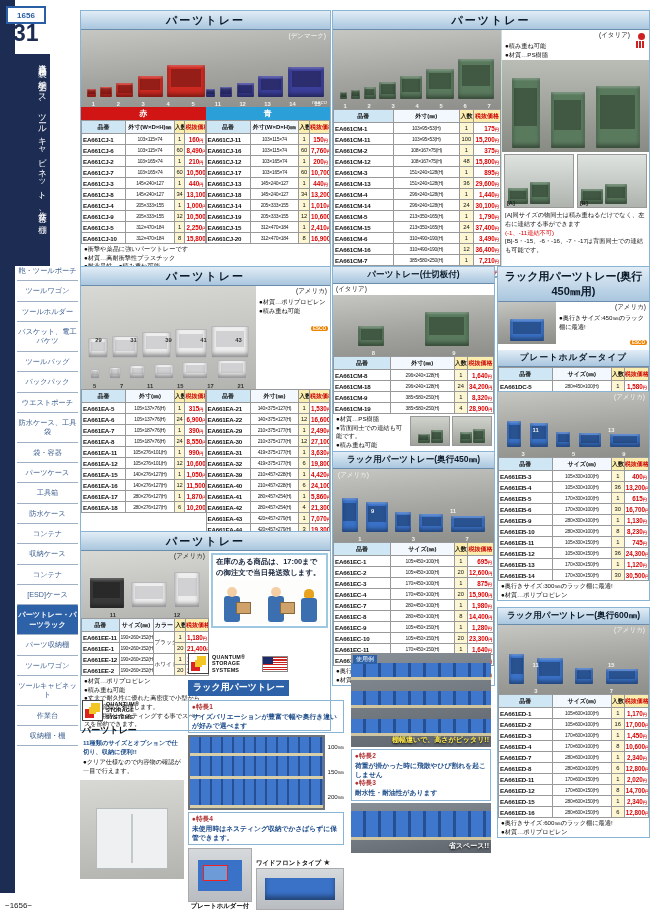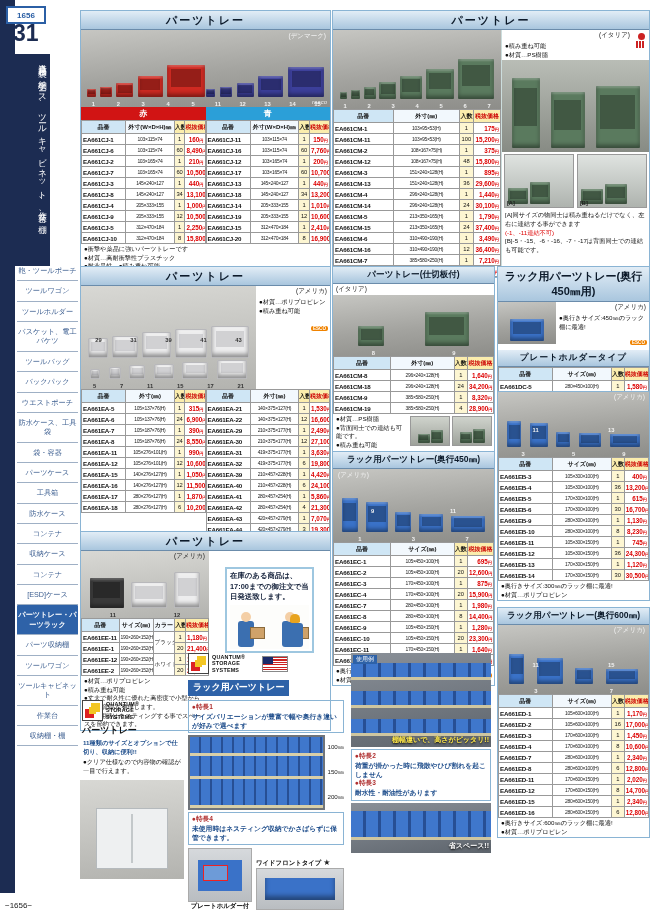--- a/index.html
+++ b/index.html
@@ -93,21 +93,21 @@
   .figlabel{font-size:6.4px;font-weight:bold;text-align:center;line-height:1.2}
   .plate{width:70%;height:60%;background:#3a72c8;position:relative}
   .plate::before{content:"";position:absolute;left:10%;top:18%;width:55%;height:45%;border:1.6px solid #e22;background:#6d9bd8}
   .widefront{width:82%;height:55%;background:#3a72c8;box-shadow:inset 0 -4px 5px rgba(0,0,0,.4)}
   .star{font-size:8px;color:#222}
   .divided{width:74%;height:70%;background:#eef0f1;border:1px solid #b5babd;position:relative}
   .divided::before{content:"";position:absolute;left:48%;top:8%;bottom:8%;width:2px;background:#c3c8ca}
   .italy-brand{width:10px;text-align:center;flex:none}
   .italy-brand .dot{width:7px;height:7px;border-radius:50%;background:#c22;margin:0 auto 1px}
   .italy-brand .bars{height:7px;background:repeating-linear-gradient(90deg,#c22 0 1.6px,#fff 1.6px 3.2px)}
-  .stock{border:2px solid #9ec7e0;padding:2px 3px;margin:16px}
+  .stock{border:2px solid #9ec7e0;padding:2px 3px;margin:2px}
   .stock-text{font-size:7.4px;font-weight:bold;color:#16233c;line-height:1.45}
   .cartoon{height:44px;margin-top:2px;position:relative;background:#fdfdfb}
   .person{position:absolute;bottom:2px;width:16px;height:26px;background:#3b6fb0;border-radius:3px}
   .person::before{content:"";position:absolute;top:-9px;left:3px;width:10px;height:10px;border-radius:50%;background:#f4cfa6}
   .box{position:absolute;bottom:10px;width:13px;height:10px;background:#cfa269;border:1px solid #8a6a3c}
   .helmet{position:absolute;bottom:2px;right:6px;width:16px;height:24px;background:#3b6fb0;border-radius:3px}
   .helmet::before{content:"";position:absolute;top:-9px;left:3px;width:10px;height:9px;border-radius:50% 50% 20% 20%;background:#e8a31e}
   .thumbrow{display:flex;gap:3px;padding:2px}
   .thumb{flex:1;height:46px;background:linear-gradient(#dfe3e0,#aeb3ae);border:1px solid #999;position:relative;
          display:flex;align-items:flex-end;padding:3px;gap:2px}

